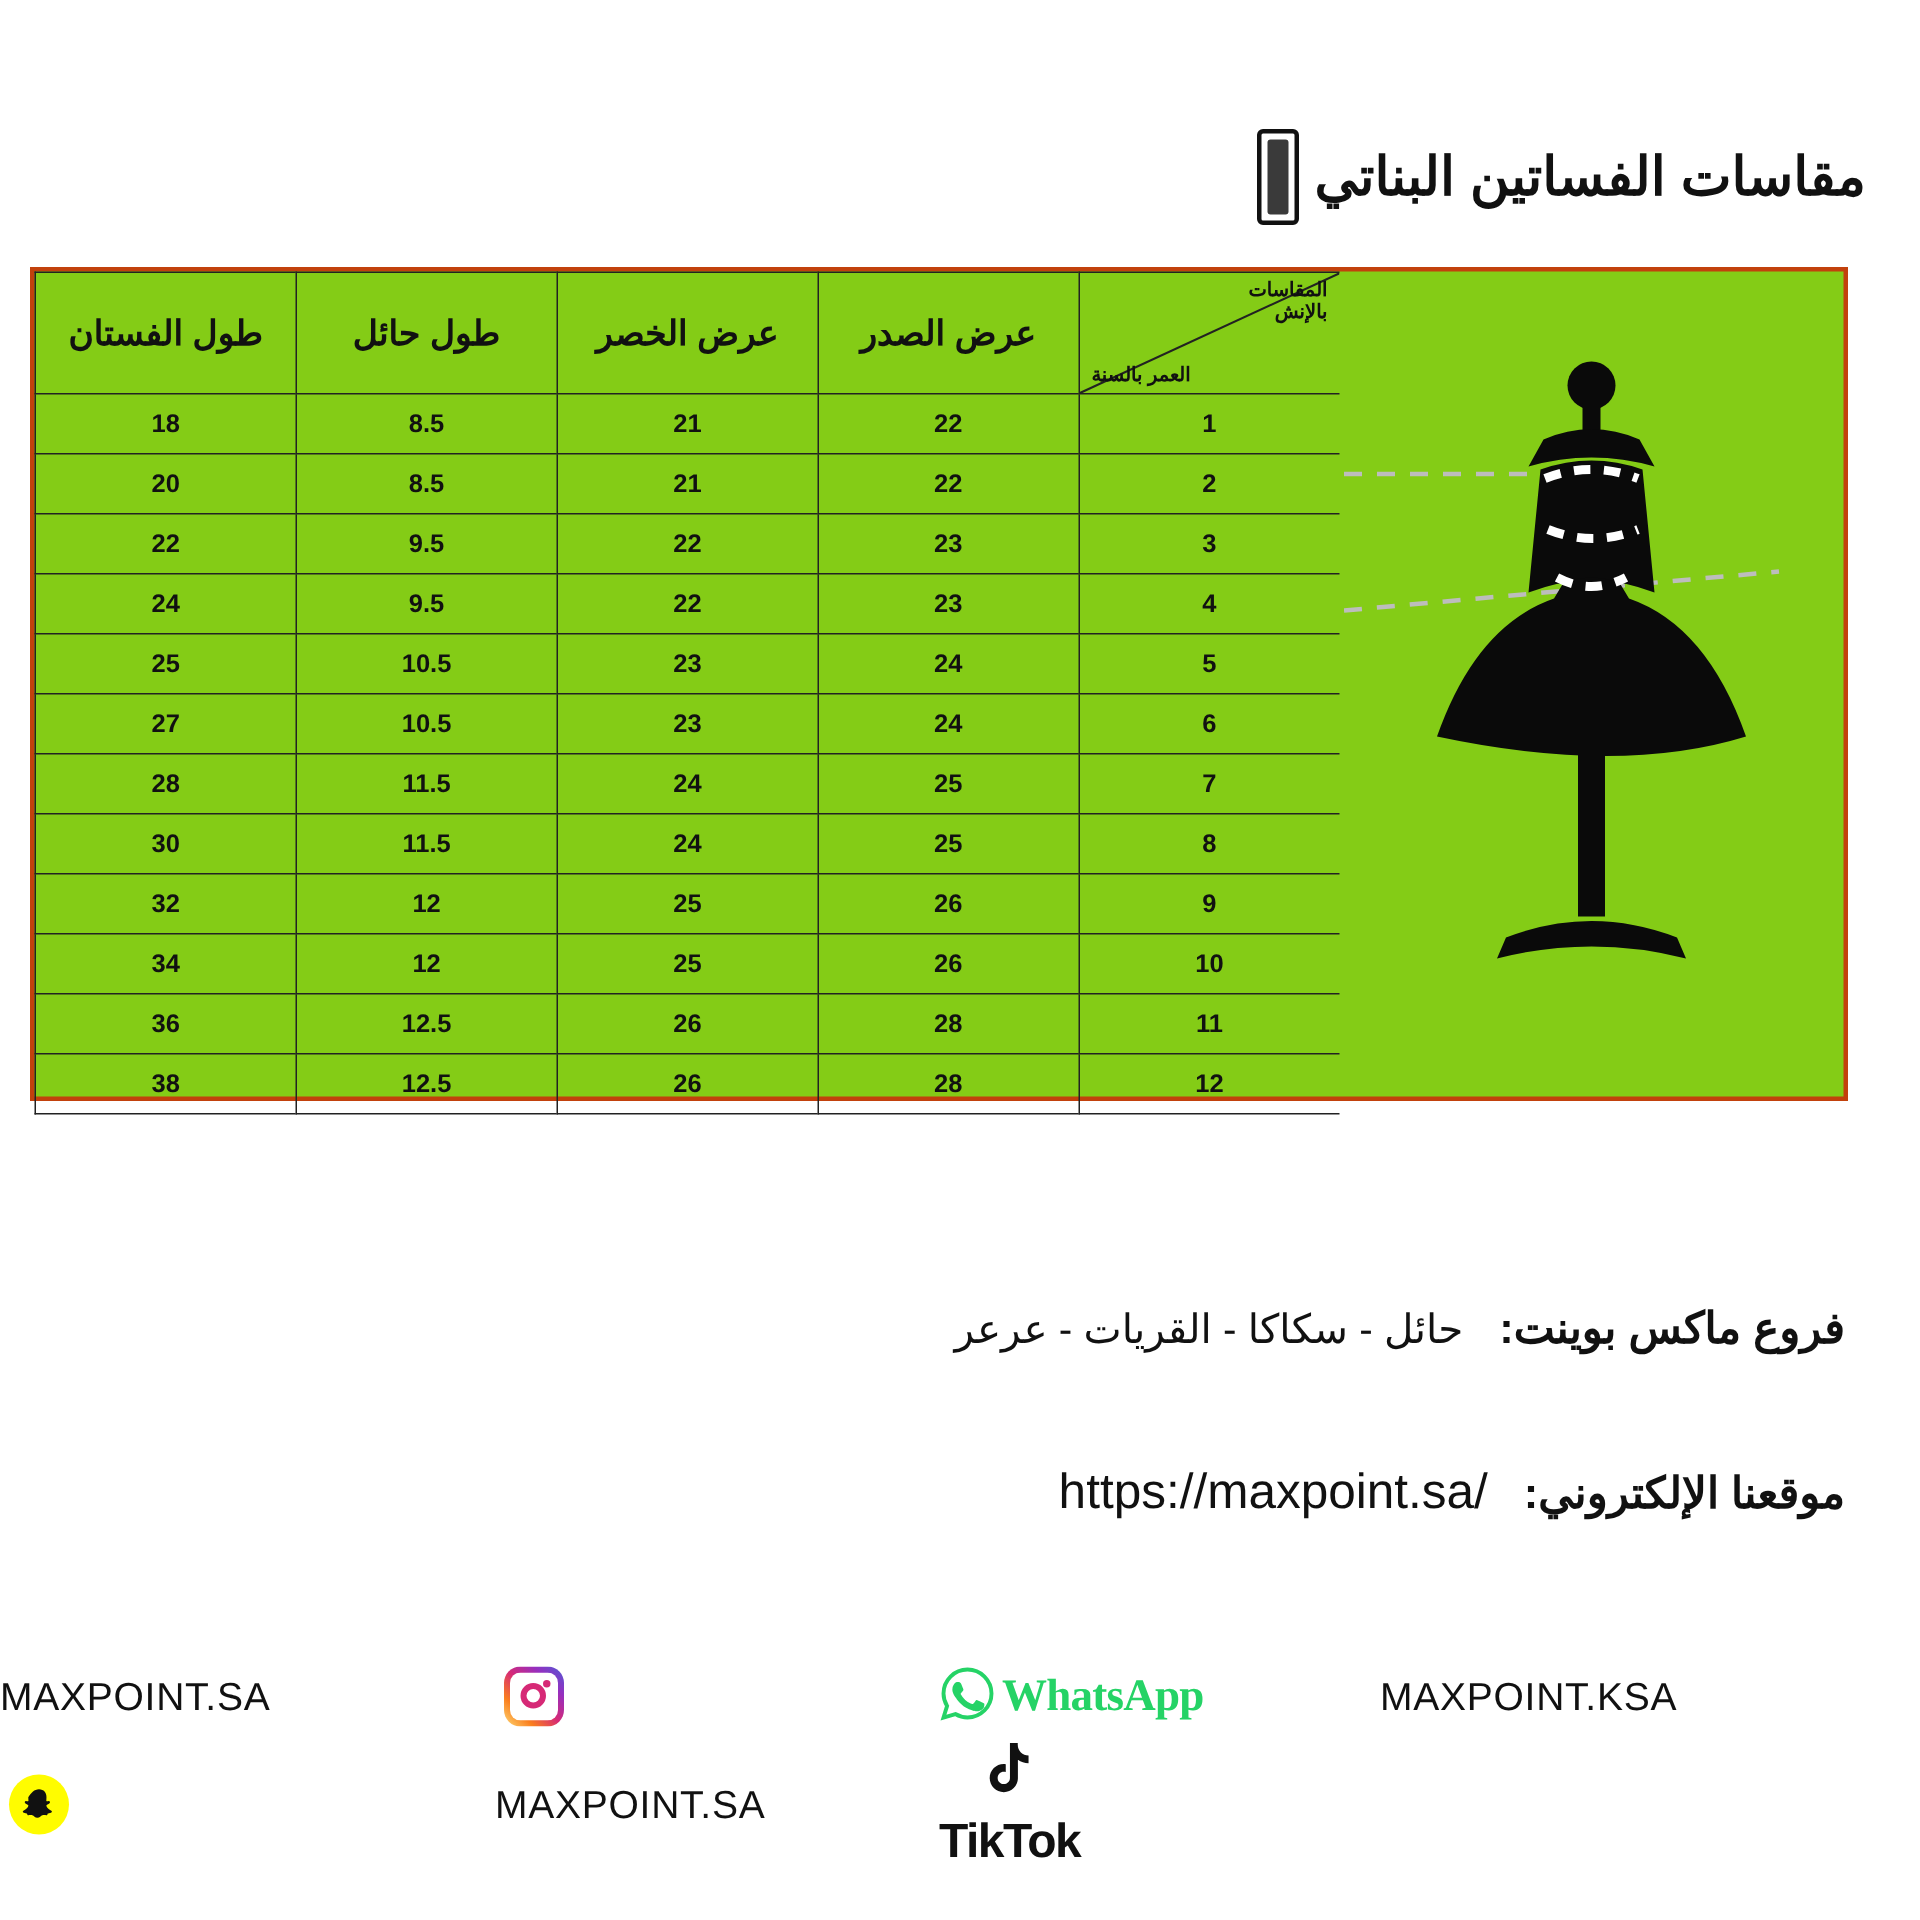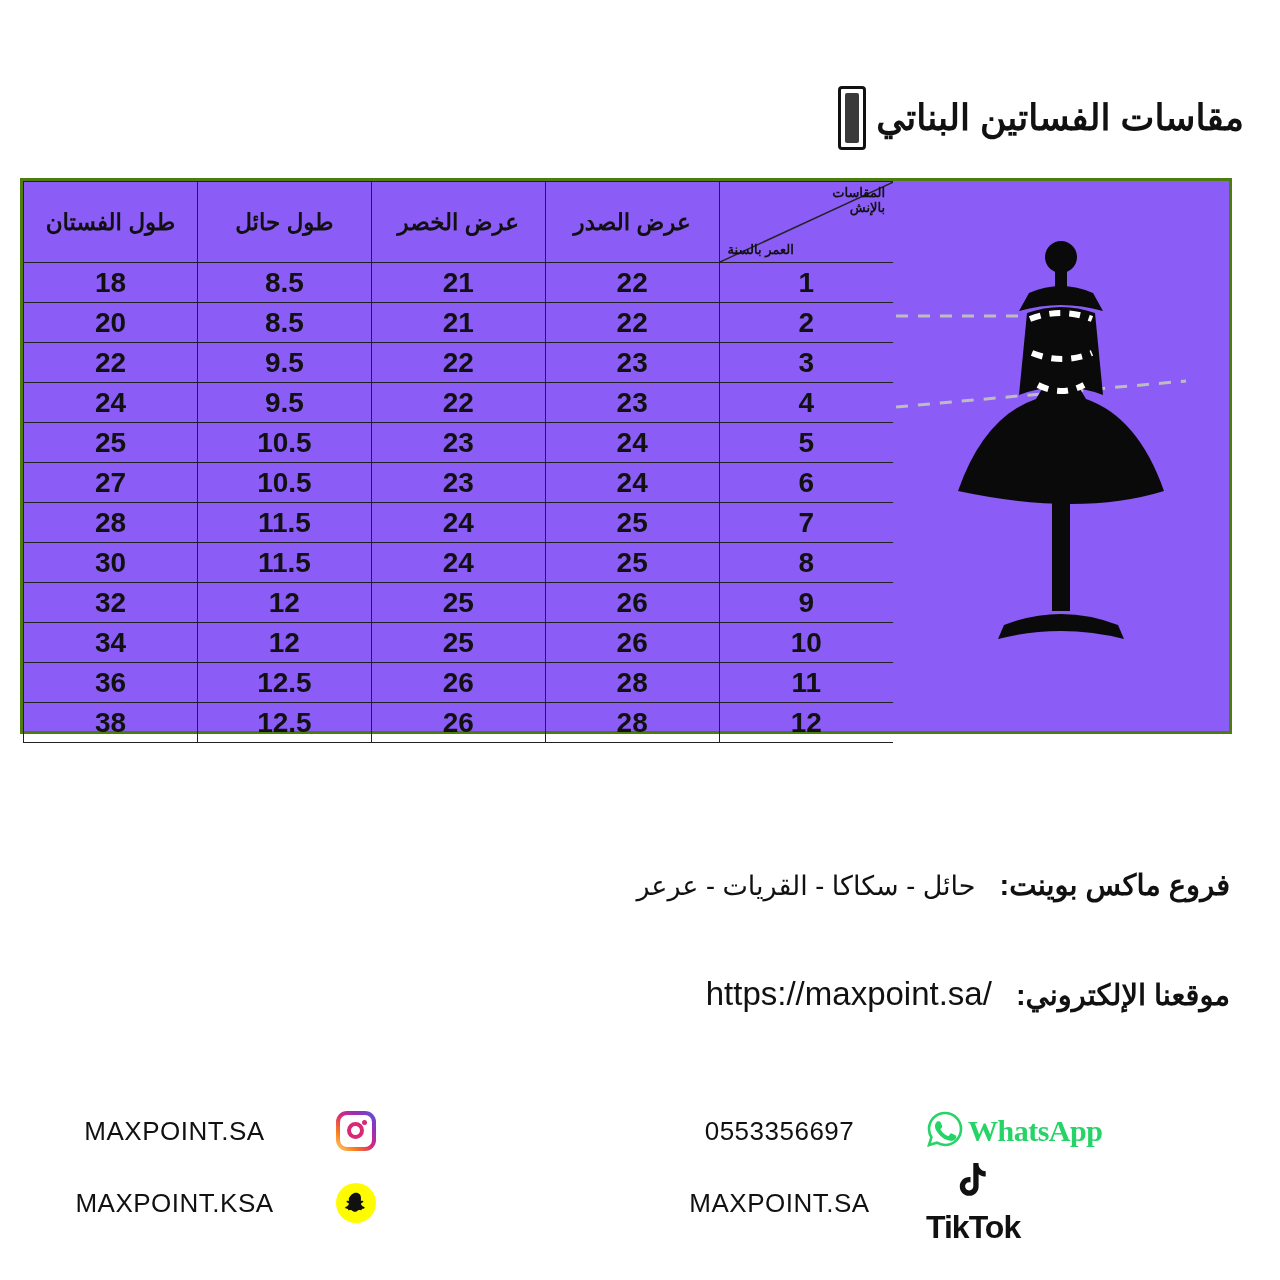--- a/index.html
+++ b/index.html
@@ -53,22 +53,22 @@
     border-radius: 2px;
   }
 
   
   .card {
     position: absolute;
     left: 20px;
     top: 178px;
     width: 1212px;
     height: 556px;
-    border: 3px solid #4d7c0f;
-    background: #8b5cf6;
+    border: 3px solid #c2410c;
+    background: #84cc16;
     box-sizing: border-box;
     display: flex;
     flex-direction: row-reverse;
   }
 
   .table-wrap {
     flex: 0 0 870px;
     height: 100%;
     box-sizing: border-box;
   }
@@ -87,21 +87,21 @@
     font-size: 21px;
     font-weight: bold;
     padding: 0;
   }
   table.size-table thead th {
     height: 80px;
     font-size: 23px;
   }
   table.size-table td {
     height: 39px;
-    font-size: 28px;
+    font-size: 17px;
   }
   table.size-table tr th:first-child,
   table.size-table tr td:first-child {
     border-right: none;
   }
   
   th.corner {
     position: relative;
     padding: 0;
     overflow: hidden;
@@ -194,21 +194,21 @@
     align-items: center;
     gap: 14px;
     justify-content: flex-start;
   }
   .social-handle {
     font-size: 26px;
     letter-spacing: 0.5px;
     white-space: nowrap;
     color: #111;
   }
-  .cell-handle-right { justify-content: center; padding-right: 6px; padding-left: 25px; }
+  .cell-handle-right { justify-content: flex-start; padding-right: 6px; }
   .cell-icon-left { justify-content: flex-start; padding-left: 6px; }
 
   
   .ig-icon {
     width: 40px; height: 40px;
     border-radius: 11px;
     border: 4px solid transparent;
     background:
        linear-gradient(#fff,#fff) padding-box,
        linear-gradient(45deg,#feda75,#fa7e1e,#d62976,#962fbf,#4f5bd5) border-box;
@@ -402,23 +402,20 @@
 
 <div class="social">
 
   <div class="social-cell cell-handle-right">
     <span class="social-handle">MAXPOINT.SA</span>
   </div>
   <div class="social-cell cell-icon-left">
     <span class="ig-icon"></span>
   </div>
 
-  <div class="social-cell cell-handle-right">
-    <span class="social-handle">0553356697</span>
-  </div>
   <div class="social-cell cell-icon-left">
     <span class="wa-wrap">
       <span>
         <svg width="38" height="38" viewBox="0 0 38 38">
           <path d="M19 3C10.2 3 3 10.2 3 19c0 3 .9 5.9 2.4 8.3L3 35l7.9-2.3C13.3 34.1 16.1 35 19 35c8.8 0 16-7.2 16-16S27.8 3 19 3z" fill="none" stroke="#25D366" stroke-width="2.6"></path>
           <path d="M14.3 12.2c-.4-.9-.8-.9-1.2-.9h-1c-.3 0-.9.1-1.4.7-.5.6-1.8 1.8-1.8 4.3s1.9 5 2.2 5.4c.3.4 3.6 5.7 8.9 7.8 4.4 1.7 5.3 1.4 6.3 1.3 1-.1 3.1-1.3 3.6-2.5.4-1.2.4-2.3.3-2.5-.1-.2-.5-.4-1-.6-.5-.3-3.1-1.5-3.6-1.7-.5-.2-.8-.3-1.2.3-.3.6-1.3 1.7-1.6 2-.3.3-.6.4-1.1.1-.5-.2-2.2-.8-4.2-2.6-1.5-1.4-2.6-3.1-2.9-3.6-.3-.6 0-.9.2-1.1.2-.2.5-.6.8-.9.3-.3.4-.6.6-.9.2-.4 0-.7-.1-1-.1-.3-1.2-3-1.8-4.1z" fill="#25D366"></path>
         </svg>
       </span>
       <span class="wa-text">WhatsApp</span>
     </span>

